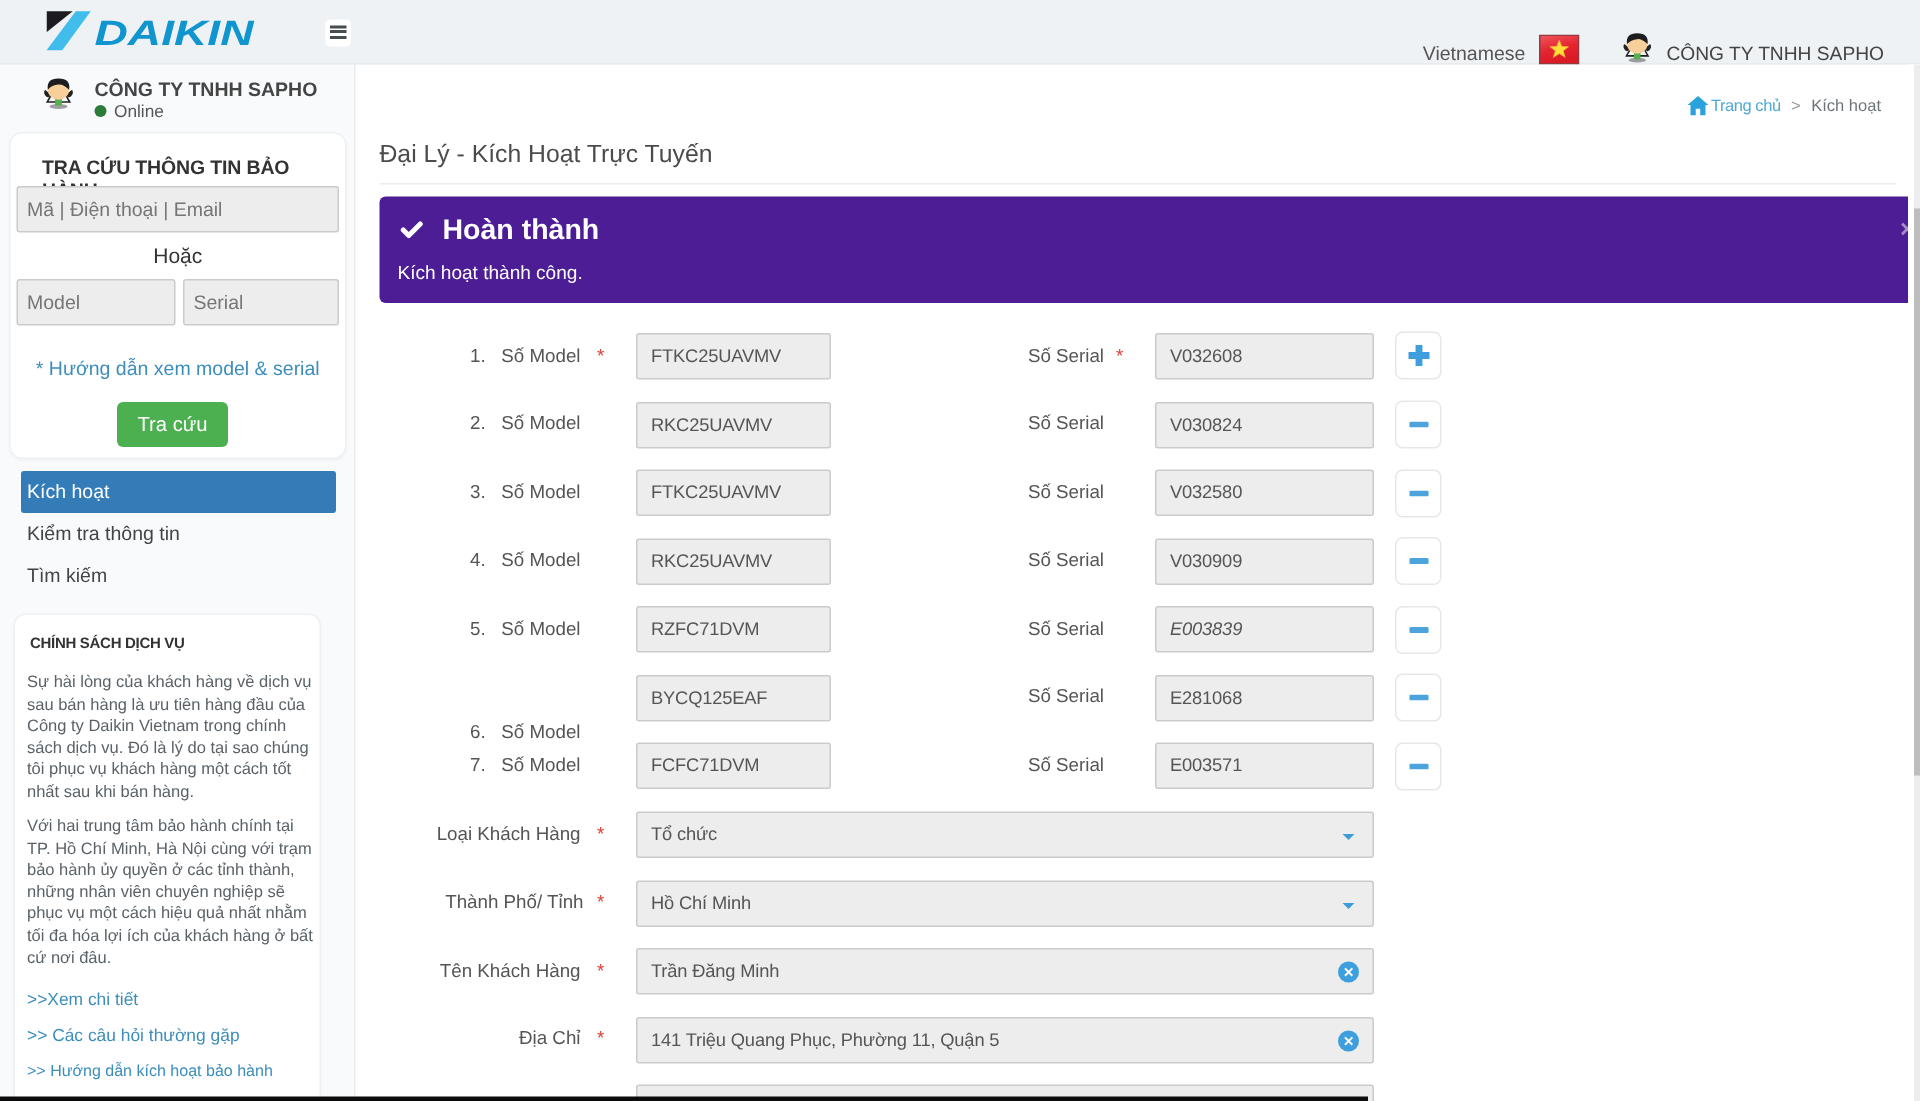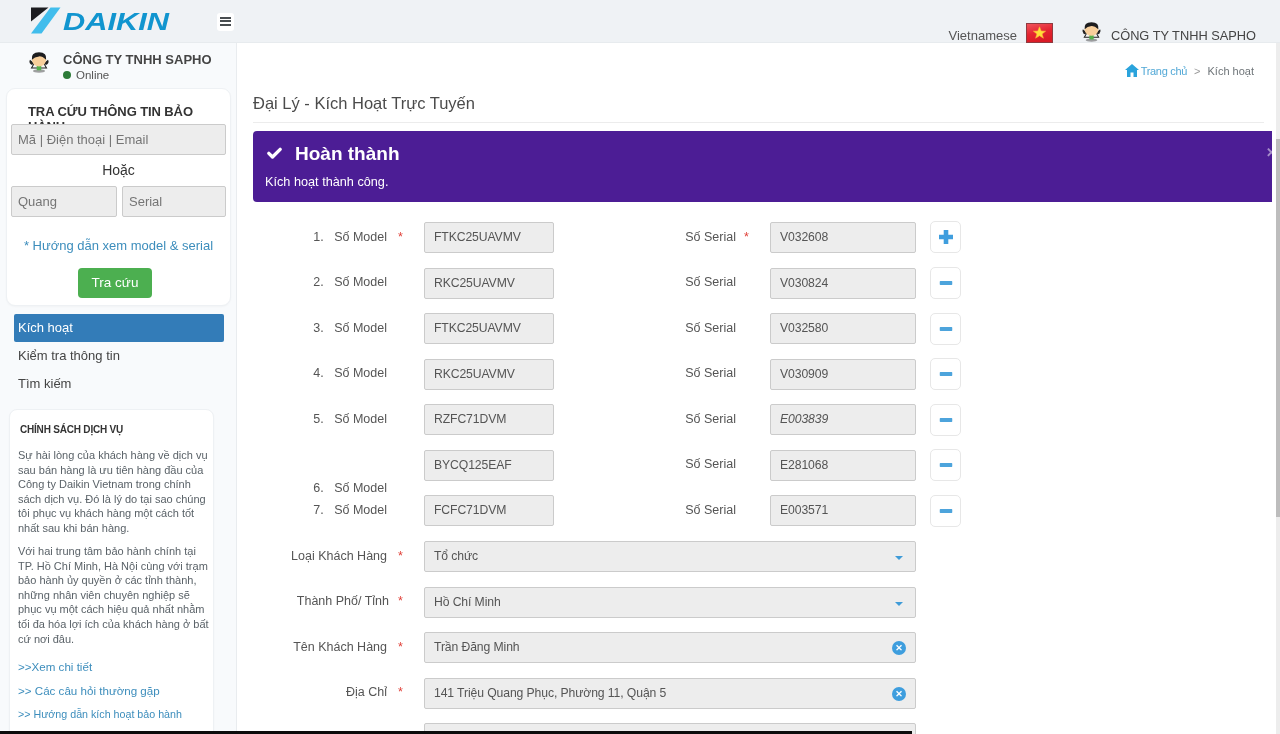--- a/index.html
+++ b/index.html
@@ -128,21 +128,21 @@
     <ellipse cx="16" cy="13" rx="9.5" ry="9" fill="#f8cf9b"></ellipse>
     <path d="M6.5 13 Q5 3 16 3 Q27 3 25.5 13 Q20 8 16 8.5 Q10 9 6.5 13 Z" fill="#1d1d1f"></path>
   </svg>
   <div id="userpanel-name">CÔNG TY TNHH SAPHO</div>
   <div id="userpanel-online"><span class="dot"></span>Online</div>
 
   <div class="card" id="card1">
     <div id="card1-title">TRA CỨU THÔNG TIN BẢO HÀNH</div>
     <div class="sinput" id="sin1">Mã | Điện thoại | Email</div>
     <div class="abs" style="left:0; top:73px; width:100%; text-align:center; font-size:14px; color:#333;">Hoặc</div>
-    <div class="sinput" id="sin2">Quang</div>
+    <div class="sinput" id="sin2">Model</div>
     <div class="sinput" id="sin3">Serial</div>
     <div id="guide-link">* Hướng dẫn xem model &amp; serial</div>
     <div id="tracuu">Tra cứu</div>
   </div>
 
   <div id="menu">
     <div class="mitem active">Kích hoạt</div>
     <div class="mitem">Kiểm tra thông tin</div>
     <div class="mitem">Tìm kiếm</div>
   </div>

